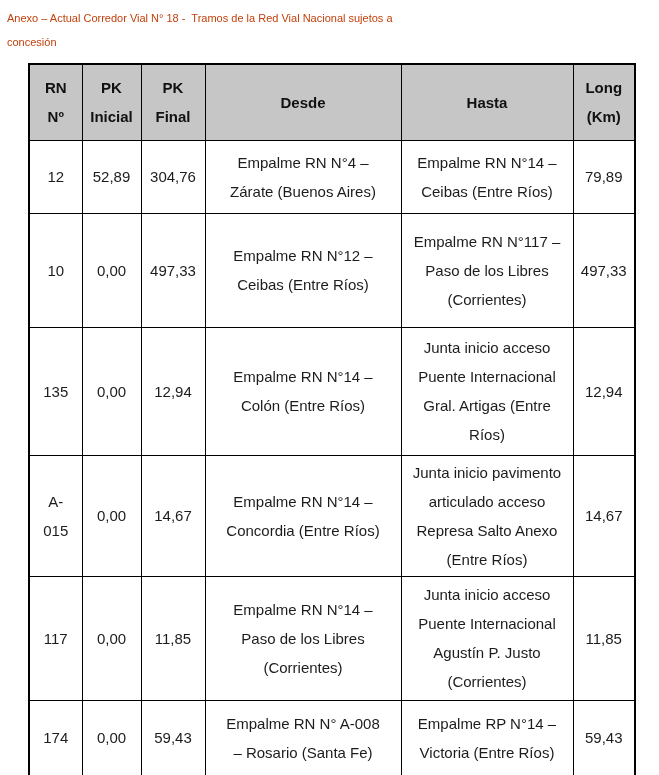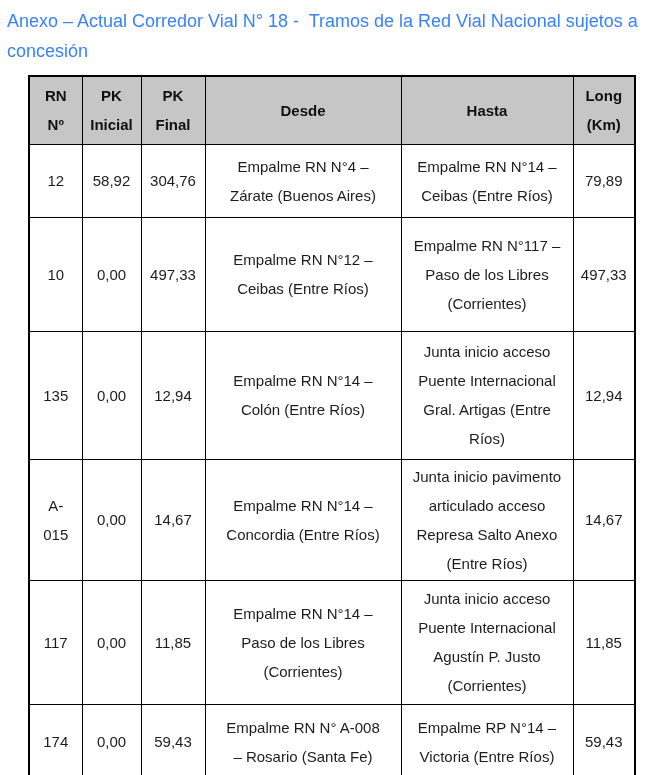--- a/index.html
+++ b/index.html
@@ -3,44 +3,44 @@
 <meta charset="utf-8">
 <style>
   html,body{margin:0;padding:0;}
   body{
     width:659px;height:775px;background:#ffffff;
     font-family:"Liberation Sans","DejaVu Sans",sans-serif;
     color:#1c1c1c;
   }
   .doc-title{
     margin:6px 12px 9px 7px;
-    font-size:18px;line-height:30px;
+    font-size:11px;line-height:24px;
     white-space:pre-wrap;
-    color:#3b82f6;
+    color:#c2410c;
   }
   table.tbl{
     border-collapse:collapse;table-layout:fixed;
     margin-left:28px;width:606px;
     border:2px solid #000;
   }
   .tbl th,.tbl td{
     border:1px solid #000;
     vertical-align:middle;text-align:center;
     white-space:pre-line;
     font-size:15px;line-height:29px;
     padding:2px 4px;overflow:hidden;
   }
   .tbl th{background:#c6c6c6;font-weight:bold;color:#111;}
   col.c-rn{width:53px}
   col.c-pki{width:59px}
   col.c-pkf{width:64px}
   col.c-desde{width:196px}
   col.c-hasta{width:172px}
   col.c-long{width:62px}
-  tr.r-head{height:68px}
+  tr.r-head{height:76px}
   tr.r1{height:73px}
   tr.r2{height:114px}
   tr.r3{height:128px}
   tr.r4{height:121px}
   tr.r5{height:124px}
   tr.r6{height:76px}
 </style>
 </head>
 <body>
 
@@ -68,21 +68,21 @@
 Final</th>
         <th>Desde</th>
         <th>Hasta</th>
         <th>Long
 (Km)</th>
       </tr>
     </thead>
     <tbody>
       <tr class="r1">
         <td>12</td>
-        <td>58,92</td>
+        <td>52,89</td>
         <td>304,76</td>
         <td>Empalme RN N°4 –
 Zárate (Buenos Aires)</td>
         <td>Empalme RN N°14 –
 Ceibas (Entre Ríos)</td>
         <td>79,89</td>
       </tr>
       <tr class="r2">
         <td>10</td>
         <td>0,00</td>

